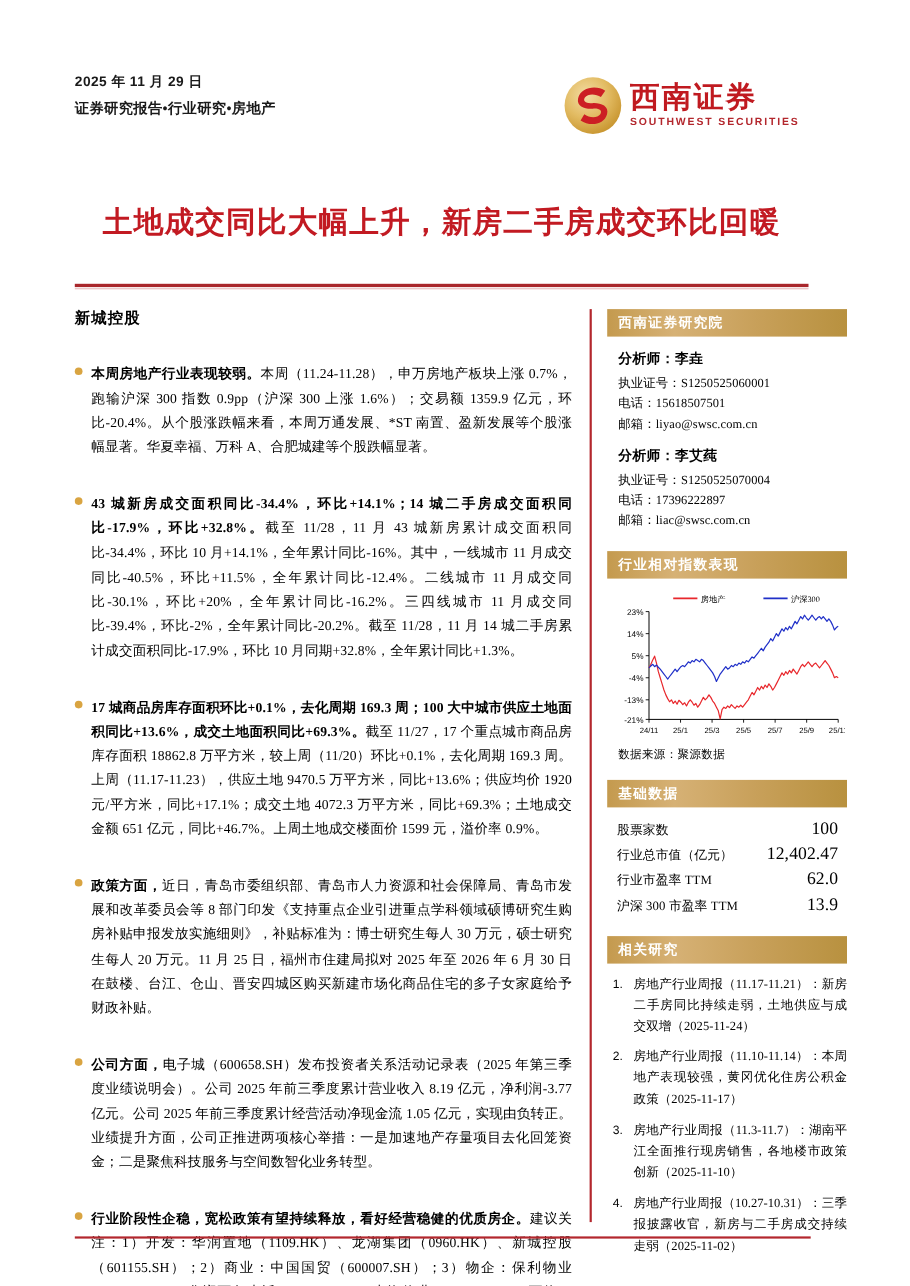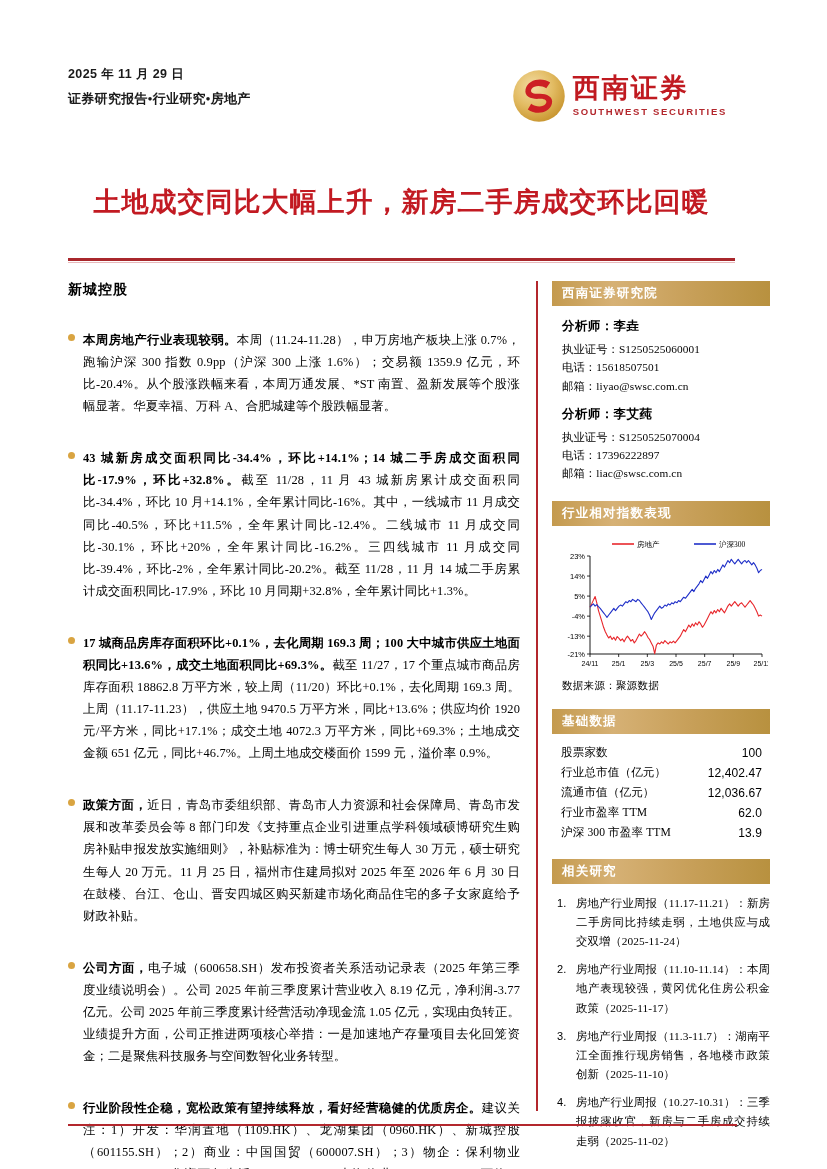--- a/index.html
+++ b/index.html
@@ -209,22 +209,22 @@
   }
   .data-table td {
     font-size: 11.6px;
     padding: 2.5px 2px;
     letter-spacing: .1px;
   }
   .data-table td.k { text-align: left; padding-left: 9px; }
   .data-table td.v {
     text-align: right;
     padding-right: 8px;
-    font-family: Liberation Sans, sans-serif;
-    font-size: 12px;
+    font-family: Liberation Serif, serif;
+    font-size: 16px;
   }
 
   
   .rr-list {
     margin: 10px 0 0 0;
     padding: 0;
     list-style: none;
   }
   .rr-item {
     display: flex;
@@ -437,24 +437,20 @@
           <tbody>
             <tr>
               <td class="k">股票家数</td>
               <td class="v">100</td>
             </tr>
             <tr>
               <td class="k">行业总市值（亿元）</td>
               <td class="v">12,402.47</td>
             </tr>
             <tr>
-              <td class="k">流通市值（亿元）</td>
-              <td class="v">12,036.67</td>
-            </tr>
-            <tr>
               <td class="k">行业市盈率 TTM</td>
               <td class="v">62.0</td>
             </tr>
             <tr>
               <td class="k">沪深 300 市盈率 TTM</td>
               <td class="v">13.9</td>
             </tr>
           </tbody>
         </table>
       </div>

